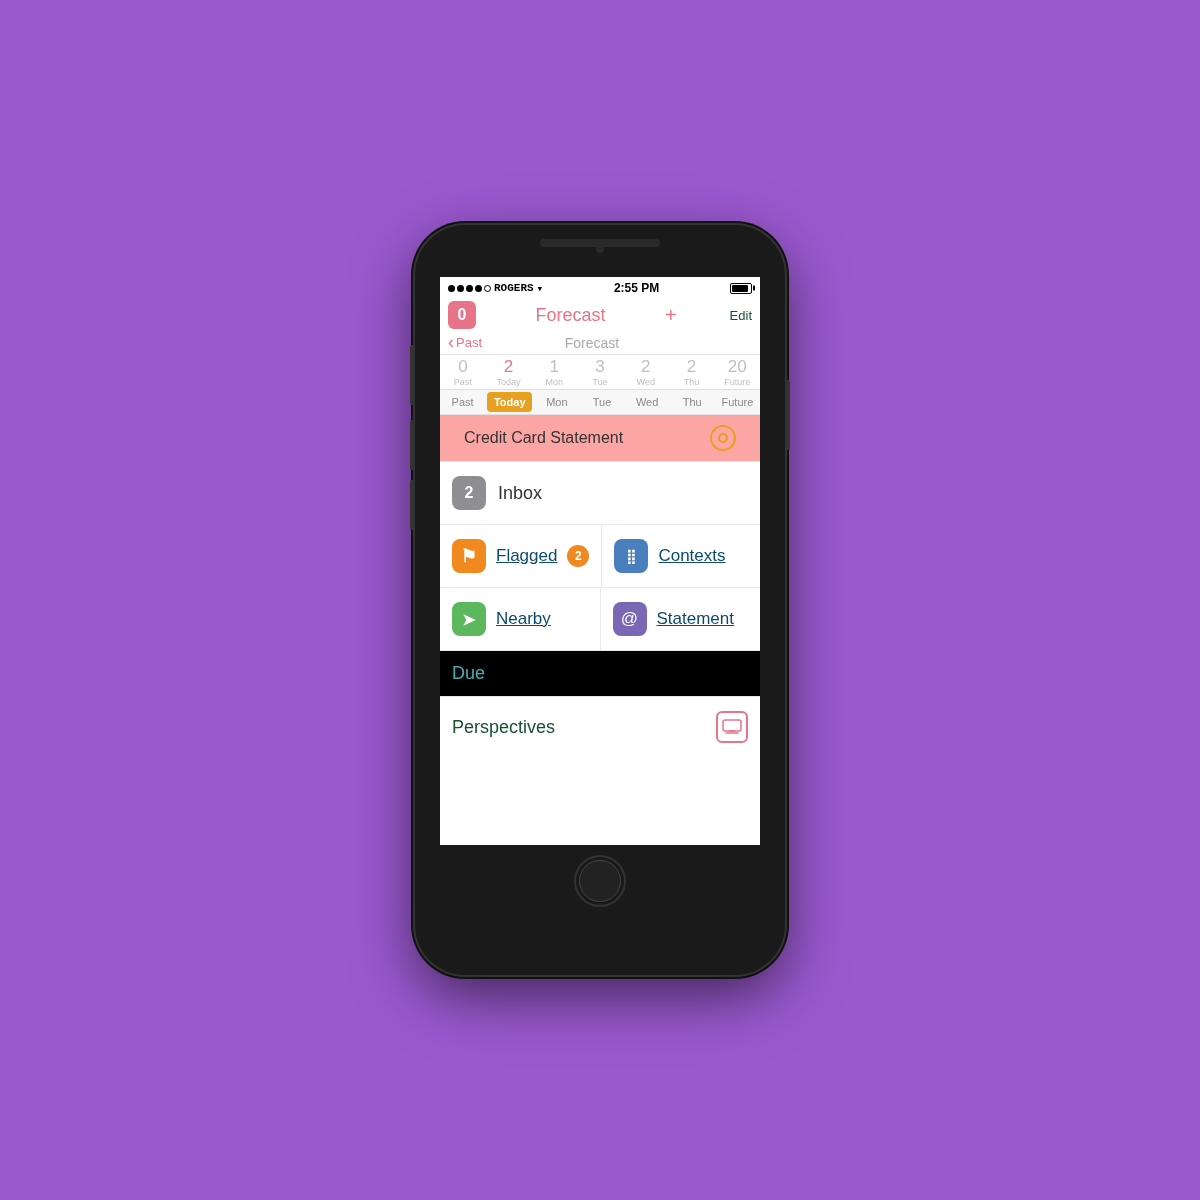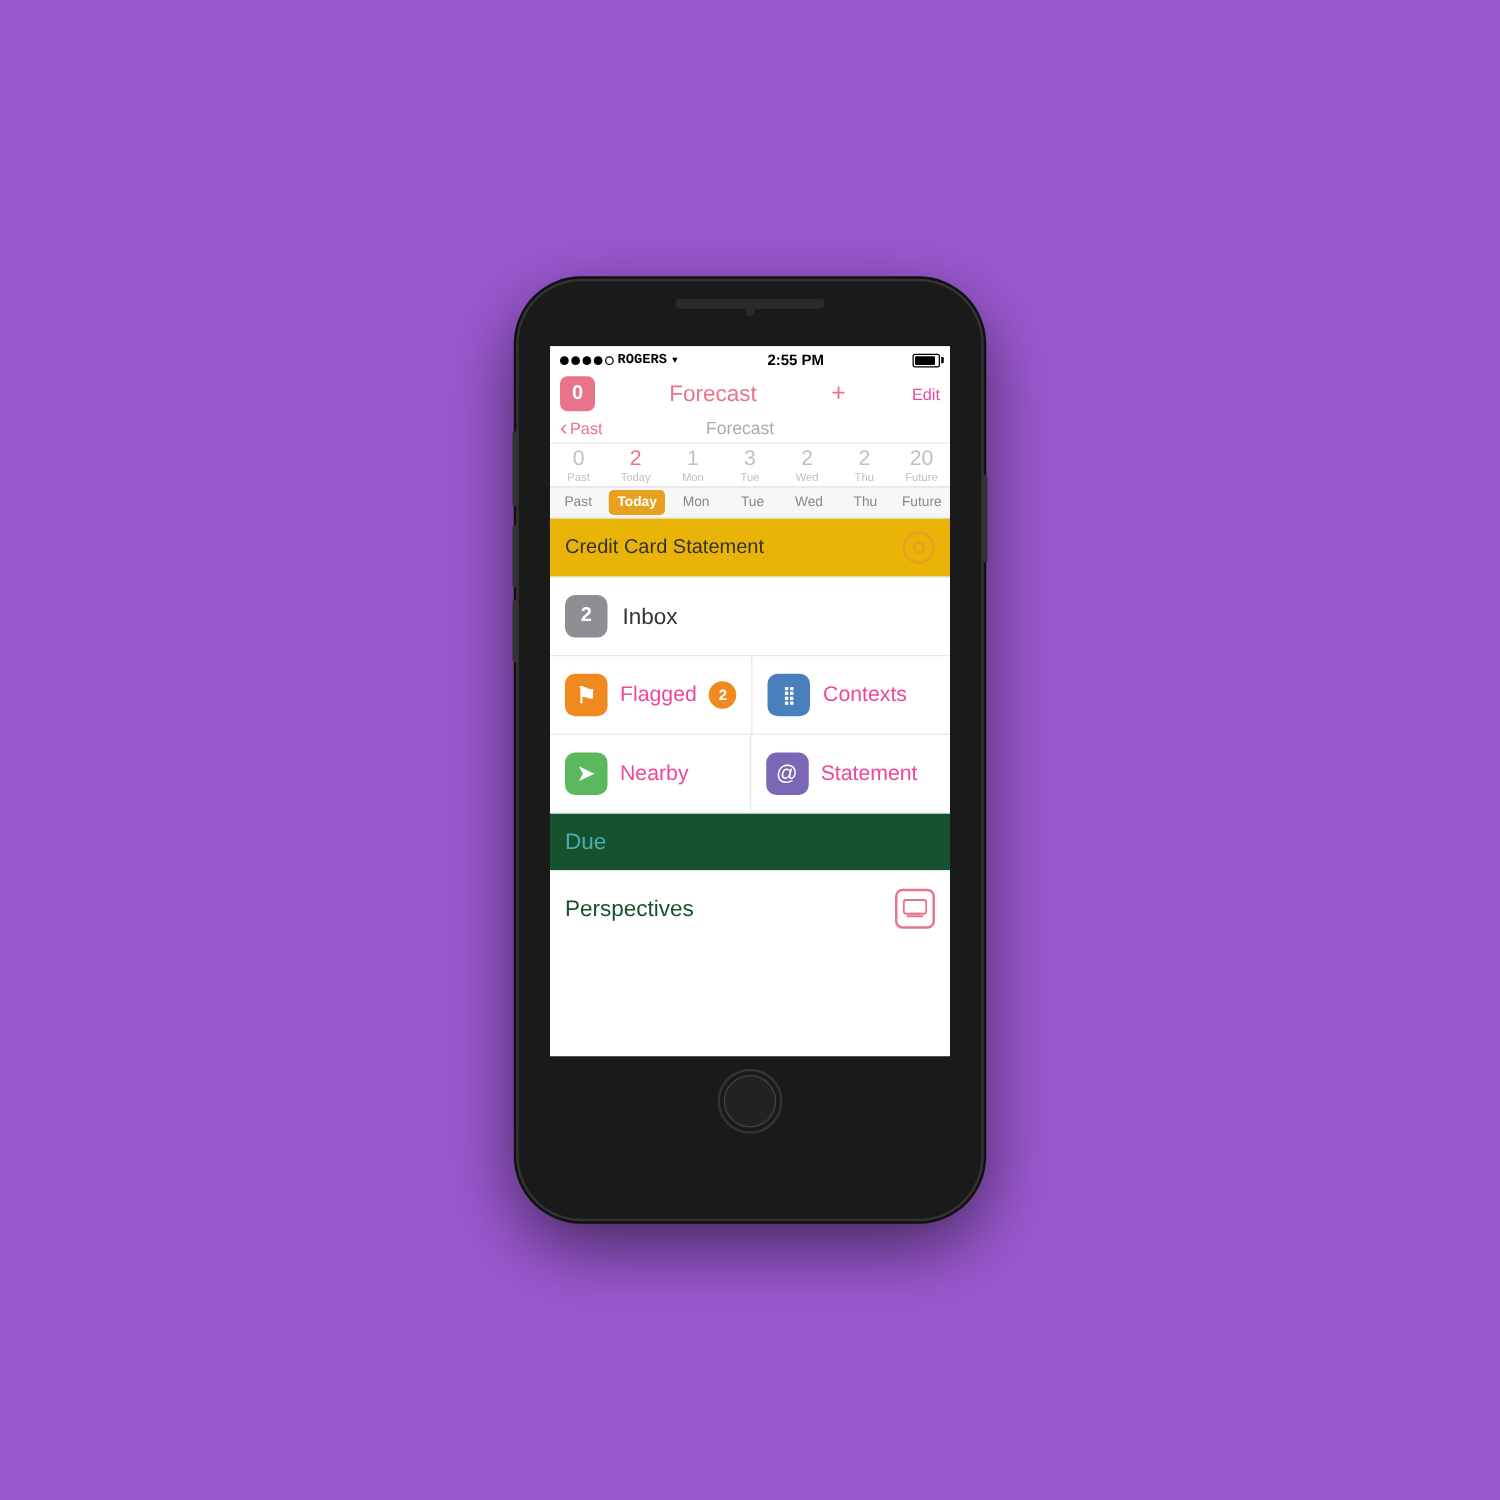--- a/index.html
+++ b/index.html
@@ -224,21 +224,21 @@
       align-items: center;
       gap: 8px;
     }
 
     .header-add {
       color: #e8748a;
       font-size: 20px;
     }
 
     .header-edit {
-      color: #ec4899;
+      color: #14532d;
       font-size: 13px;
       padding-left: 45px;
     }
 
     
     .day-count-bar {
       display: flex;
       align-items: center;
       justify-content: space-around;
       padding: 2px 0;
@@ -299,22 +299,22 @@
       padding: 4px 12px;
       font-size: 12px;
       color: #888;
       font-weight: 400;
       border-bottom: 1px solid #e8e8e8;
     }
 
     .task-row {
       display: flex;
       align-items: center;
-      padding: 10px 12px;
-      background: #eab308;
+      padding: 10px 24px;
+      background: #fca5a5;
       border-bottom: 1px solid #e8e8e8;
       justify-content: space-between;
     }
 
     .task-name {
       font-size: 16px;
       color: #333;
       font-weight: 400;
     }
 
@@ -395,41 +395,42 @@
       font-weight: 600;
     }
 
     .icon-orange { background: #f0891e; }
     .icon-blue { background: #4a7fbd; }
     .icon-green { background: #5cb85c; }
     .icon-purple { background: #7b68b5; }
 
     .grid-label {
       font-size: 17px;
-      color: #ec4899;
+      color: #0c4a6e;
       font-weight: 300;
+      text-decoration: underline;
     }
 
     .grid-badge {
       width: 22px;
       height: 22px;
       background: #f0891e;
       border-radius: 50%;
       display: flex;
       align-items: center;
       justify-content: center;
       color: white;
       font-size: 12px;
       font-weight: 600;
     }
 
     
     .due-row {
       padding: 12px 12px;
-      background: #14532d;
+      background: #000000;
       border-bottom: 1px solid #e8e8e8;
     }
 
     .due-label {
       font-size: 18px;
       color: #4aacb4;
       font-weight: 300;
     }
 
     

